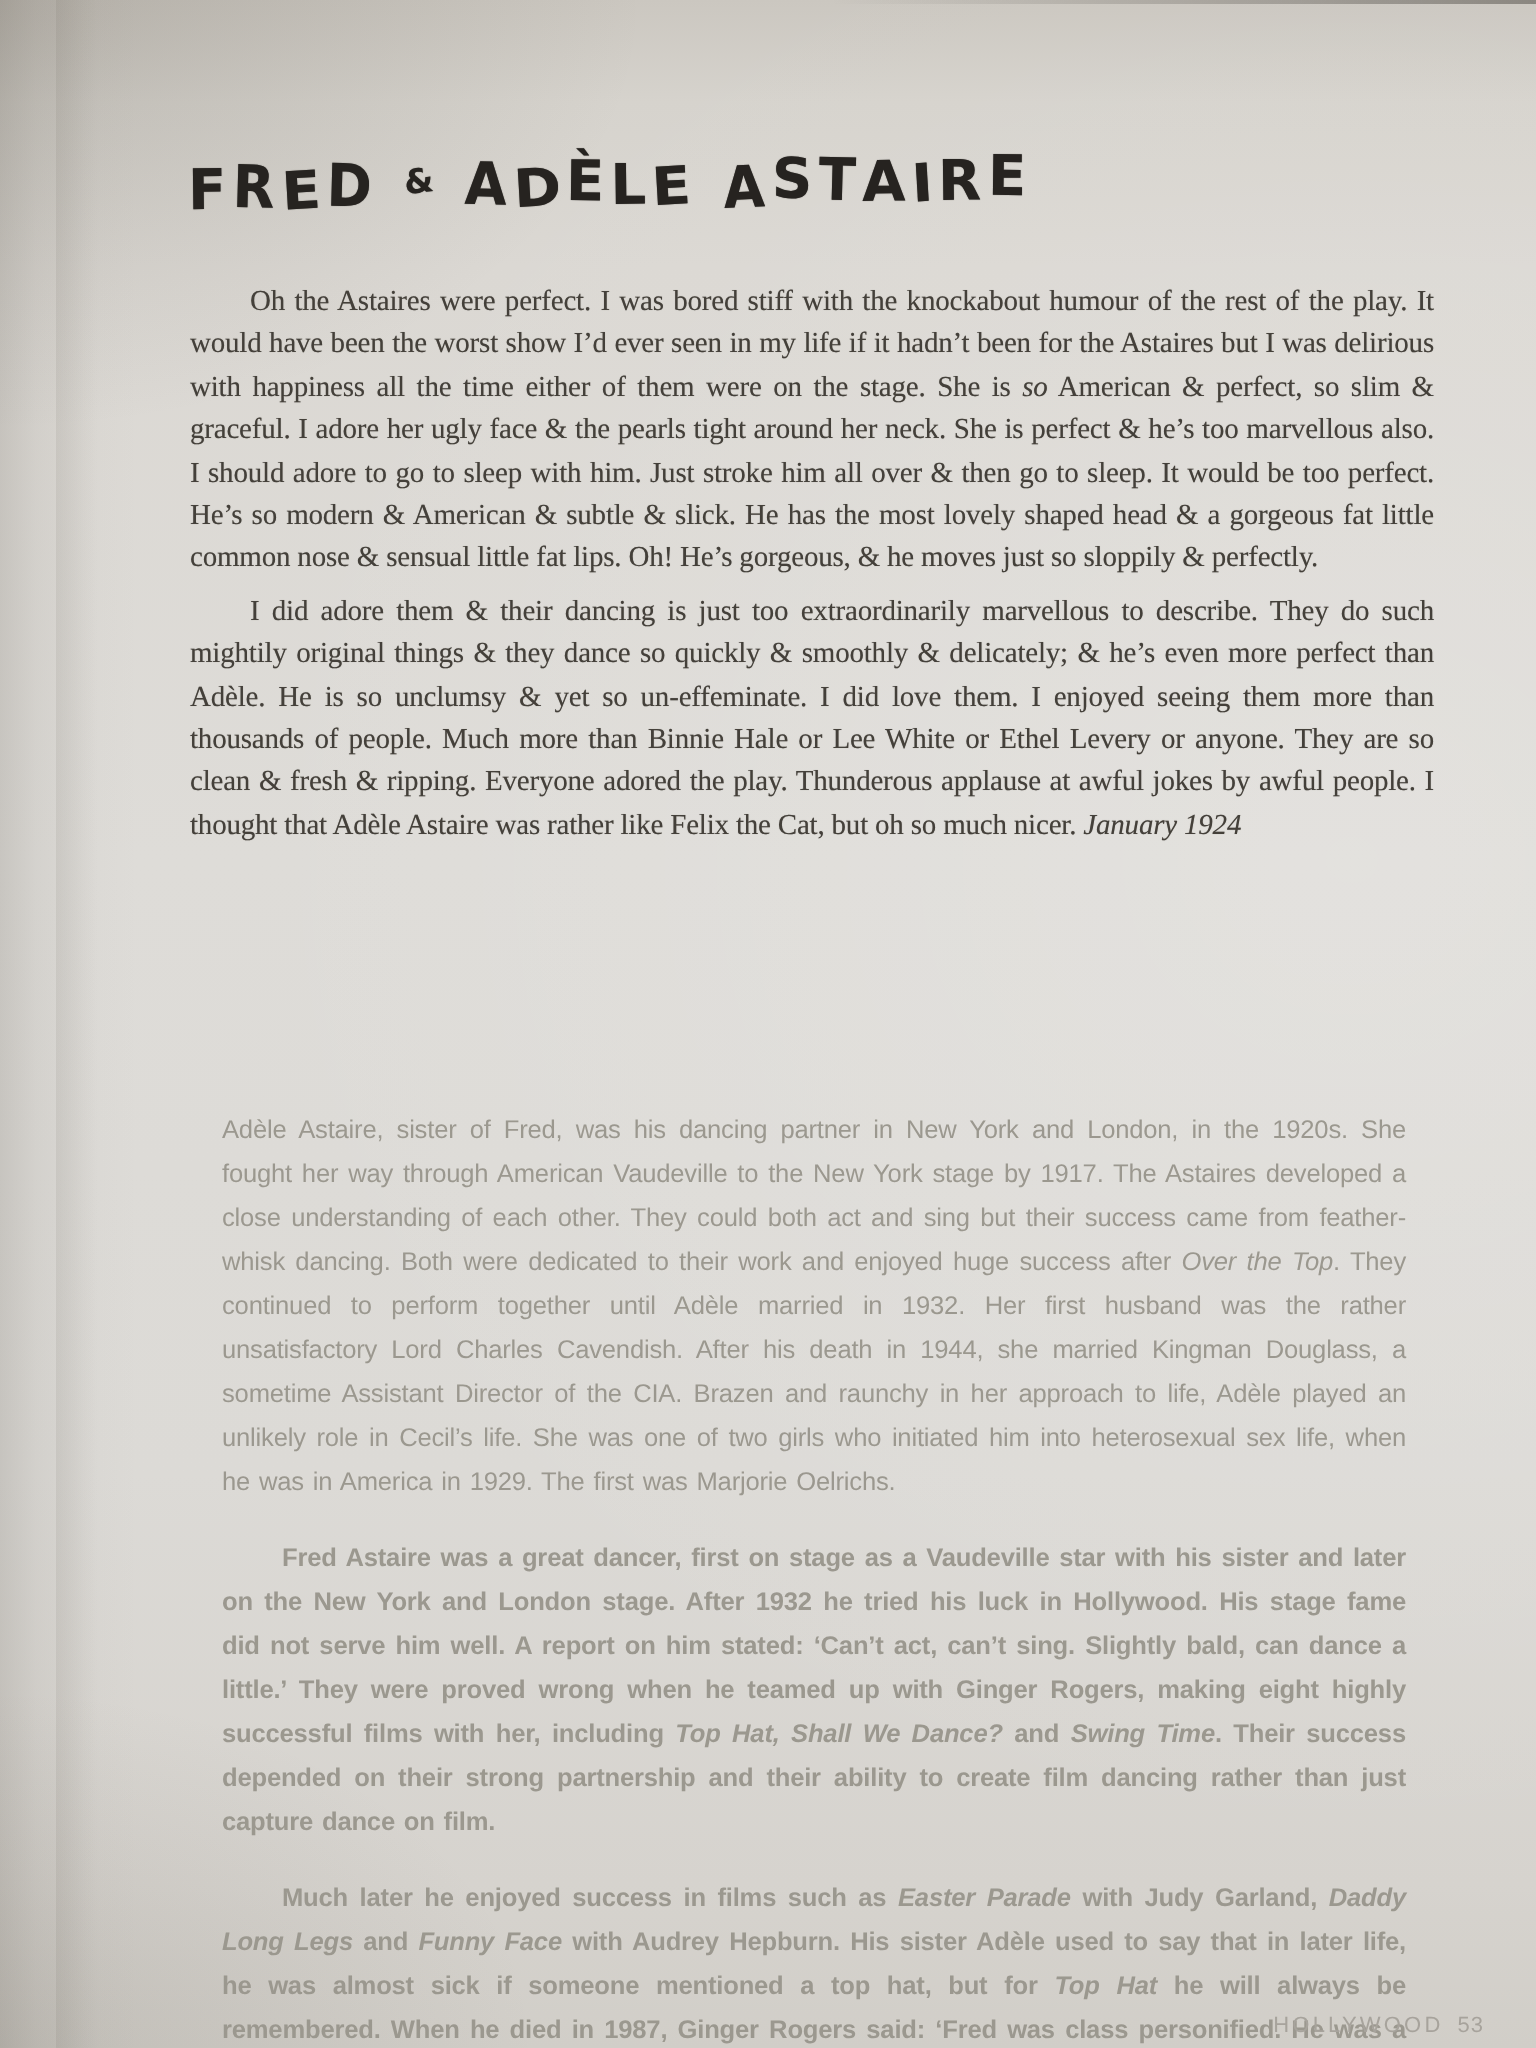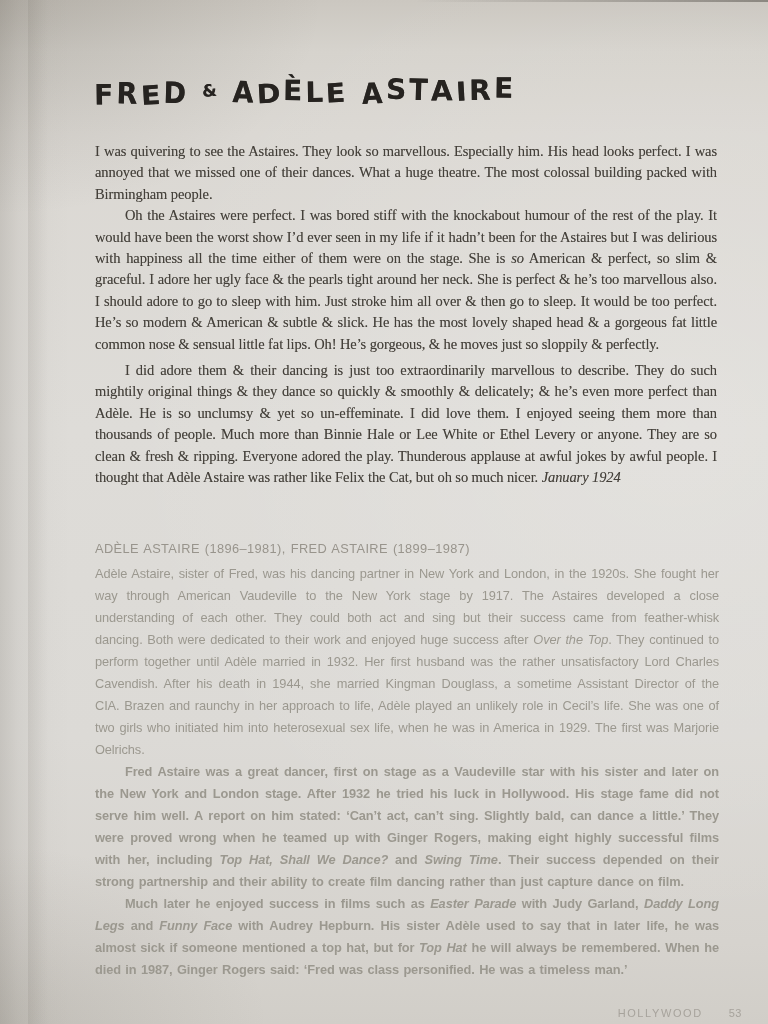--- a/index.html
+++ b/index.html
@@ -90,48 +90,46 @@
     color: #9b988f;
     text-align: justify;
   }
   .bio-heading {
     margin: 0 0 3px 0;
     font-size: 12.8px;
     font-weight: 400;
     letter-spacing: 0.4px;
     color: #98948c;
   }
-  .bio p { margin: 0; }
+  .bio p { margin: 16px; }
   .bio p.indent { text-indent: 30px; font-weight: bold; }
 
   .footer {
     position: absolute;
     right: 26px;
     bottom: 5px;
     font-size: 11px;
     letter-spacing: 1.6px;
     color: #a7a39c;
   }
-  .footer .pageno { margin-left: 26px; letter-spacing: 0.5px; }
+  .footer .pageno { margin-left: 7px; letter-spacing: 0.5px; }
 </style>
 </head>
 <body>
 
 <div class="page">
 
   <h1 class="title"><span>F</span><span>R</span><span>E</span><span>D</span><span> </span><span>&amp;</span><span> </span><span>A</span><span>D</span><span>È</span><span>L</span><span>E</span><span> </span><span>A</span><span>S</span><span>T</span><span>A</span><span>I</span><span>R</span><span>E</span></h1>
 
   <section class="diary">
-    <p><span>I was quivering to see the Astaires. They look so marvellous. Especially him. His head looks perfect. I was annoyed that we missed one of their dances. What a huge theatre. The most colossal building packed with Birmingham people.</span></p>
     <p class="indent"><span>Oh the Astaires were perfect. I was bored stiff with the knockabout humour of the rest of the play. It would have been the worst show I’d ever seen in my life if it hadn’t been for the Astaires but I was delirious with happiness all the time either of them were on the stage. She is </span><span class="it">so</span><span> American &amp; perfect, so slim &amp; graceful. I adore her ugly face &amp; the pearls tight around her neck. She is perfect &amp; he’s too marvellous also. I should adore to go to sleep with him. Just stroke him all over &amp; then go to sleep. It would be too perfect. He’s so modern &amp; American &amp; subtle &amp; slick. He has the most lovely shaped head &amp; a gorgeous fat little common nose &amp; sensual little fat lips. Oh! He’s gorgeous, &amp; he moves just so sloppily &amp; perfectly.</span></p>
     <p class="indent gap"><span>I did adore them &amp; their dancing is just too extraordinarily marvellous to describe. They do such mightily original things &amp; they dance so quickly &amp; smoothly &amp; delicately; &amp; he’s even more perfect than Adèle. He is so unclumsy &amp; yet so un-effeminate. I did love them. I enjoyed seeing them more than thousands of people. Much more than Binnie Hale or Lee White or Ethel Levery or anyone. They are so clean &amp; fresh &amp; ripping. Everyone adored the play. Thunderous applause at awful jokes by awful people. I thought that Adèle Astaire was rather like Felix the Cat, but oh so much nicer. </span><span class="it">January 1924</span></p>
   </section>
 
   <section class="bio">
-    <h2 class="bio-heading">ADÈLE ASTAIRE (1896–1981), FRED ASTAIRE (1899–1987)</h2>
     <p><span>Adèle Astaire, sister of Fred, was his dancing partner in New York and London, in the 1920s. She fought her way through American Vaudeville to the New York stage by 1917. The Astaires developed a close understanding of each other. They could both act and sing but their success came from feather-whisk dancing. Both were dedicated to their work and enjoyed huge success after </span><span class="it">Over the Top</span><span>. They continued to perform together until Adèle married in 1932. Her first husband was the rather unsatisfactory Lord Charles Cavendish. After his death in 1944, she married Kingman Douglass, a sometime Assistant Director of the CIA. Brazen and raunchy in her approach to life, Adèle played an unlikely role in Cecil’s life. She was one of two girls who initiated him into heterosexual sex life, when he was in America in 1929. The first was Marjorie Oelrichs.</span></p>
     <p class="indent"><span>Fred Astaire was a great dancer, first on stage as a Vaudeville star with his sister and later on the New York and London stage. After 1932 he tried his luck in Hollywood. His stage fame did not serve him well. A report on him stated: ‘Can’t act, can’t sing. Slightly bald, can dance a little.’ They were proved wrong when he teamed up with Ginger Rogers, making eight highly successful films with her, including </span><span class="it">Top Hat, Shall We Dance?</span><span> and </span><span class="it">Swing Time</span><span>. Their success depended on their strong partnership and their ability to create film dancing rather than just capture dance on film.</span></p>
     <p class="indent"><span>Much later he enjoyed success in films such as </span><span class="it">Easter Parade</span><span> with Judy Garland, </span><span class="it">Daddy Long Legs</span><span> and </span><span class="it">Funny Face</span><span> with Audrey Hepburn. His sister Adèle used to say that in later life, he was almost sick if someone mentioned a top hat, but for </span><span class="it">Top Hat</span><span> he will always be remembered. When he died in 1987, Ginger Rogers said: ‘Fred was class personified. He was a timeless man.’</span></p>
   </section>
 
   <footer class="footer">
     <span>HOLLYWOOD</span><span class="pageno">53</span>
   </footer>
 
 </div>

